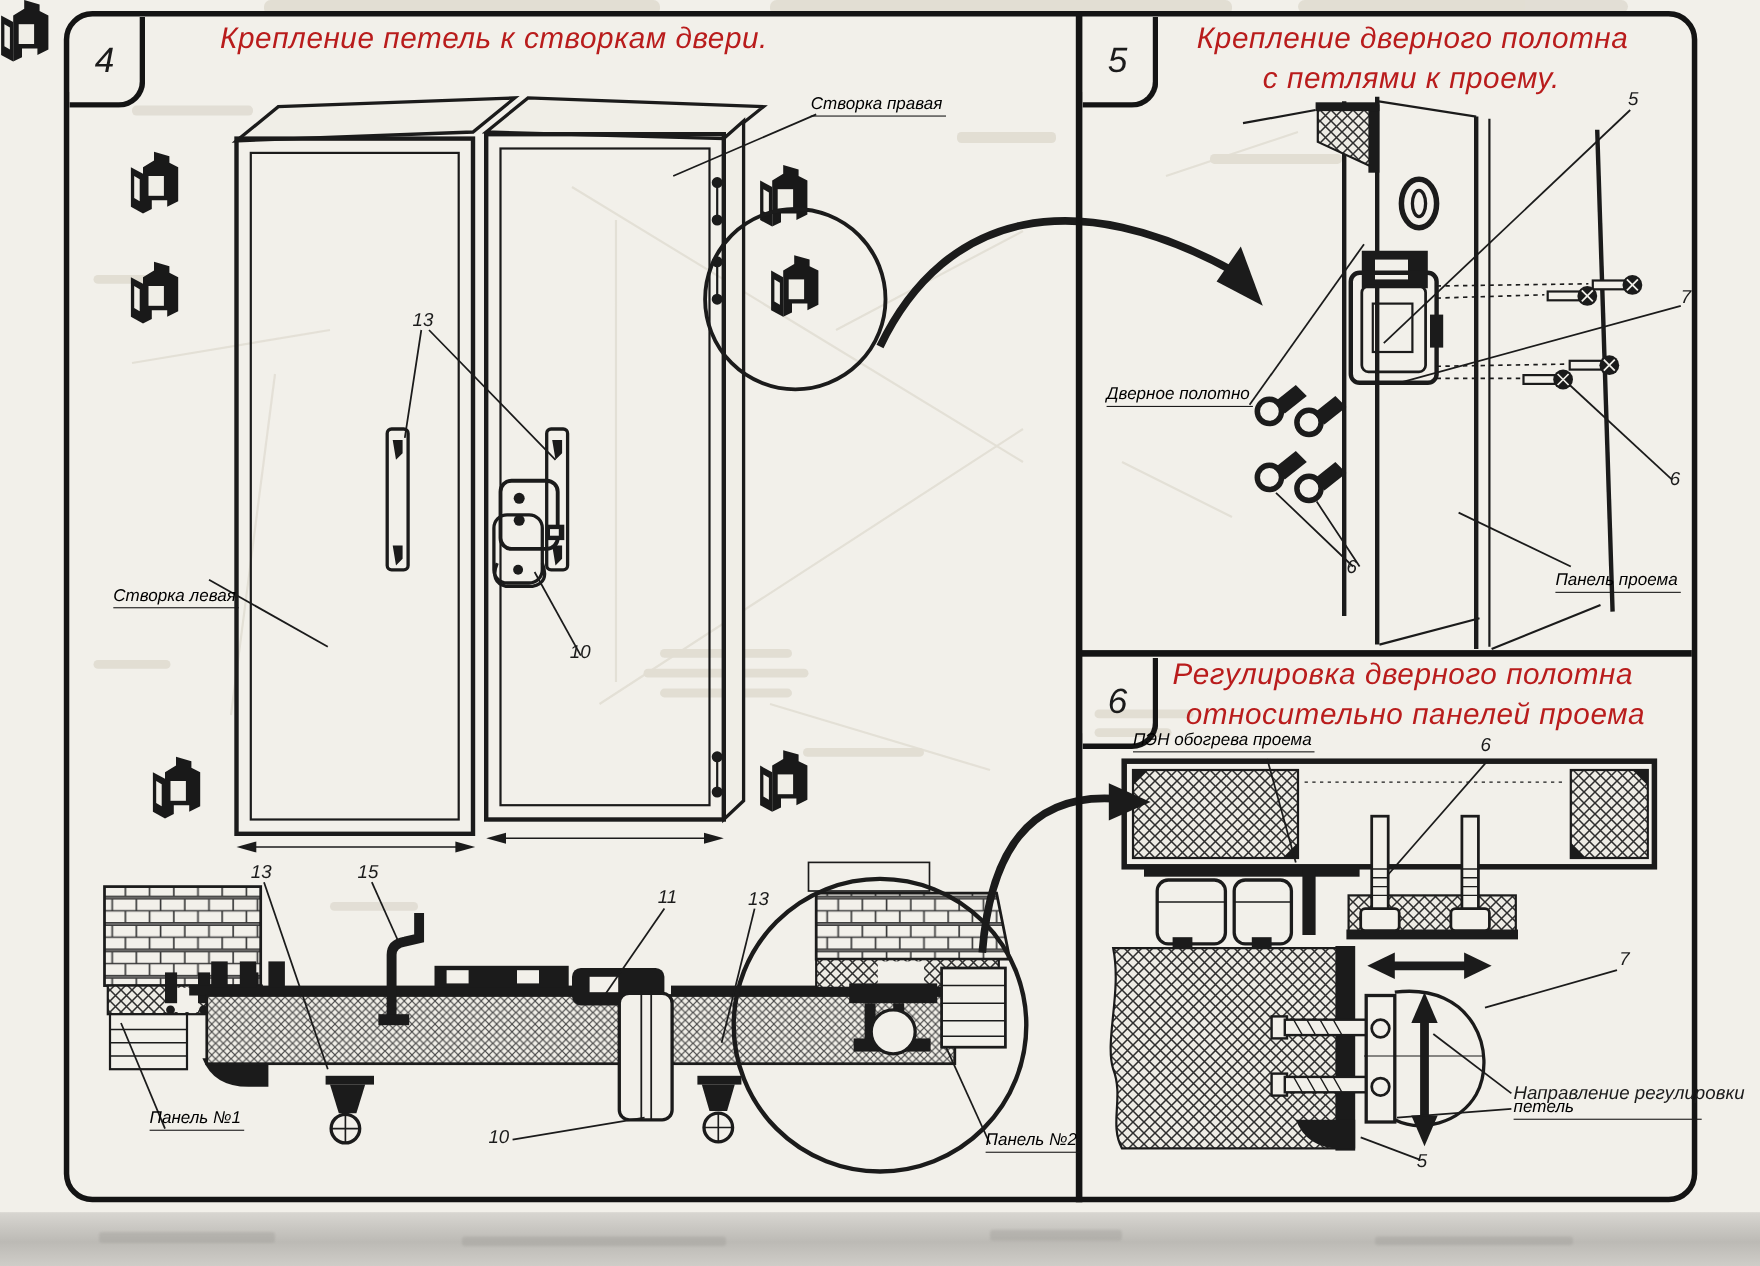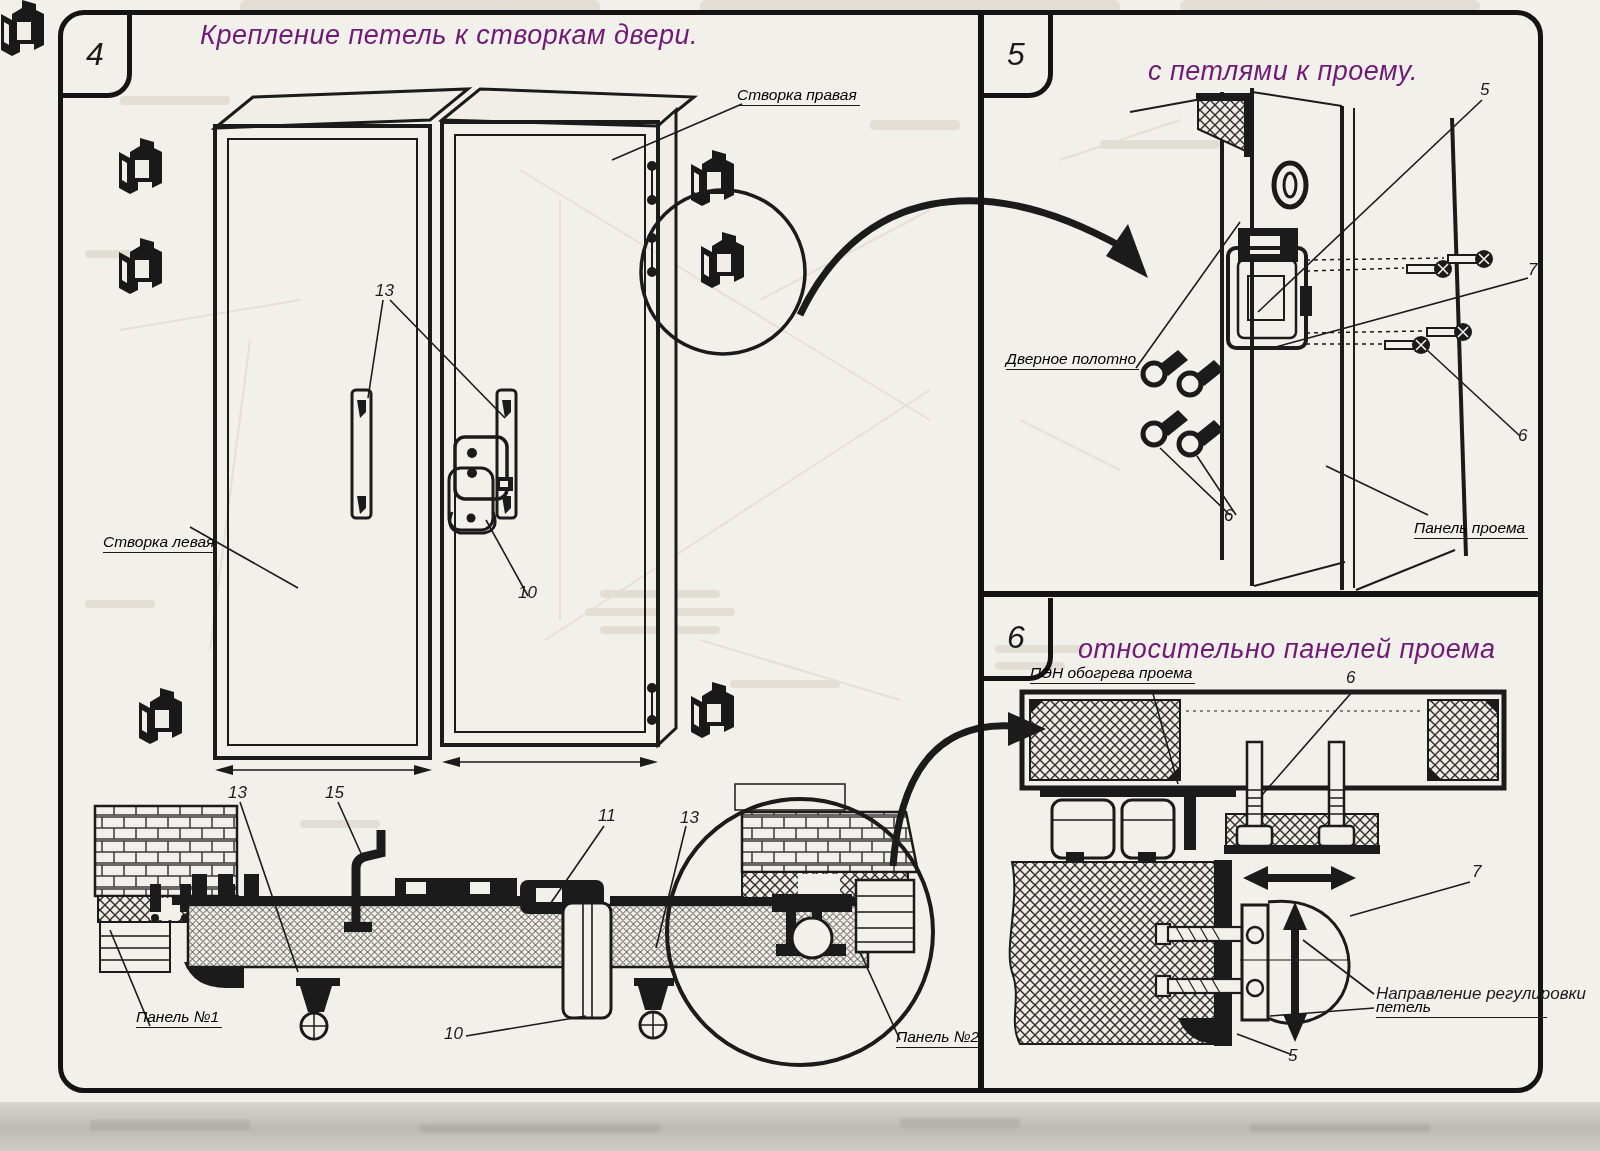--- a/index.html
+++ b/index.html
@@ -6,21 +6,21 @@
   body{background:#e8e6e1;font-family:"Liberation Sans","DejaVu Sans",sans-serif;}
   .sheet{position:relative;width:1600px;height:1151px;background:#f2f0ea;overflow:hidden;}
   .frame{position:absolute;left:58px;top:10px;width:1475px;height:1073px;
          border:5px solid #141414;border-radius:26px;}
   .vdiv{position:absolute;left:978px;top:10px;width:6px;height:1083px;background:#141414;}
   .hdiv{position:absolute;left:980px;top:591px;width:558px;height:6px;background:#141414;}
   .tab{position:absolute;width:64px;height:78px;border-right:5px solid #141414;
        border-bottom:5px solid #141414;border-bottom-right-radius:24px;
        display:flex;align-items:center;justify-content:center;}
   .tab span{font-style:italic;font-size:32px;color:#1b1b1b;}
-  .ttl{position:absolute;font-style:italic;font-size:27px;color:#701a75;white-space:nowrap;letter-spacing:.5px;}
+  .ttl{position:absolute;font-style:italic;font-size:27px;color:#b91c1c;white-space:nowrap;letter-spacing:.5px;}
   .lbl{position:absolute;font-style:italic;font-size:15.5px;color:#000000;white-space:nowrap;
        border-bottom:1.8px solid #1b1b1b;padding:0 3px 1px 0;}
   .co{position:absolute;font-style:italic;font-size:17px;color:#1b1b1b;white-space:nowrap;}
   .scanband{position:absolute;left:0;top:1102px;width:1600px;height:49px;
             background:linear-gradient(#d8d6d1,#bcbab5 55%,#cfcdc8);}
   .smudge{position:absolute;background:#9b9994;opacity:.35;border-radius:3px;filter:blur(1px);}
   svg{position:absolute;left:0;top:0;}
   .ulwide{min-width:168px;}
 </style>
 </head>
@@ -408,21 +408,23 @@
     <span>4</span>
   </div>
   <div class="tab" style="left:984px;top:15px;">
     <span>5</span>
   </div>
   <div class="tab" style="left:984px;top:598px;">
     <span>6</span>
   </div>
 
   <div class="ttl" style="left:200px;top:20px;">Крепление петель к створкам двери.</div>
+  <div class="ttl" style="left:1088px;top:20px;">Крепление дверного полотна</div>
   <div class="ttl" style="left:1148px;top:56px;">с петлями к проему.</div>
+  <div class="ttl" style="left:1066px;top:598px;">Регулировка дверного полотна</div>
   <div class="ttl" style="left:1078px;top:634px;">относительно панелей проема</div>
 
   <div class="lbl" style="left:737px;top:86px;">Створка правая</div>
   <div class="lbl" style="left:103px;top:497px;margin-top:36px;">Створка левая</div>
   <div class="co" style="left:375px;top:281px;">13</div>
   <div class="co" style="left:518px;top:583px;">10</div>
   <div class="co" style="left:228px;top:783px;">13</div>
   <div class="co" style="left:325px;top:783px;">15</div>
   <div class="co" style="left:598px;top:806px;">11</div>
   <div class="co" style="left:680px;top:808px;">13</div>

